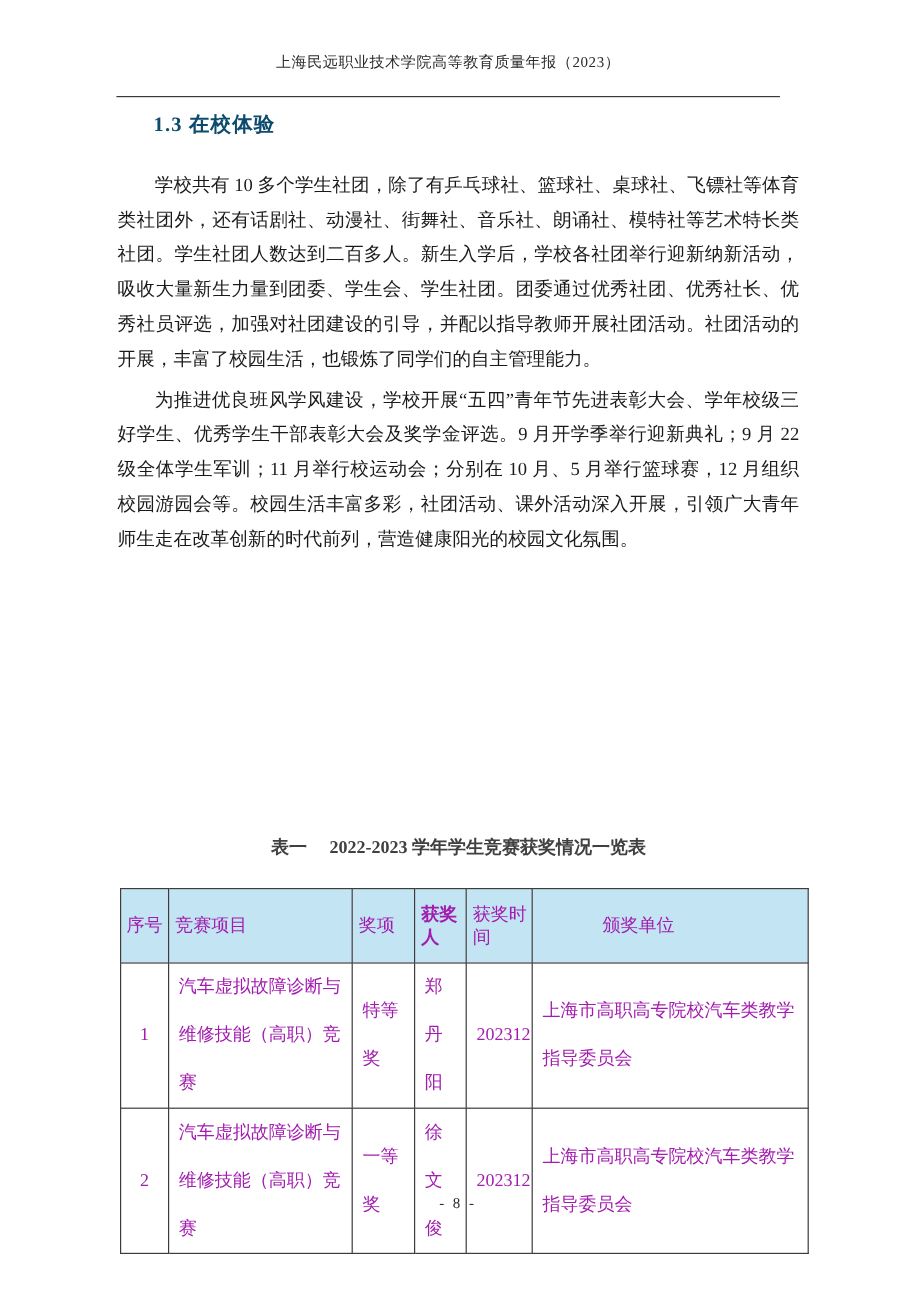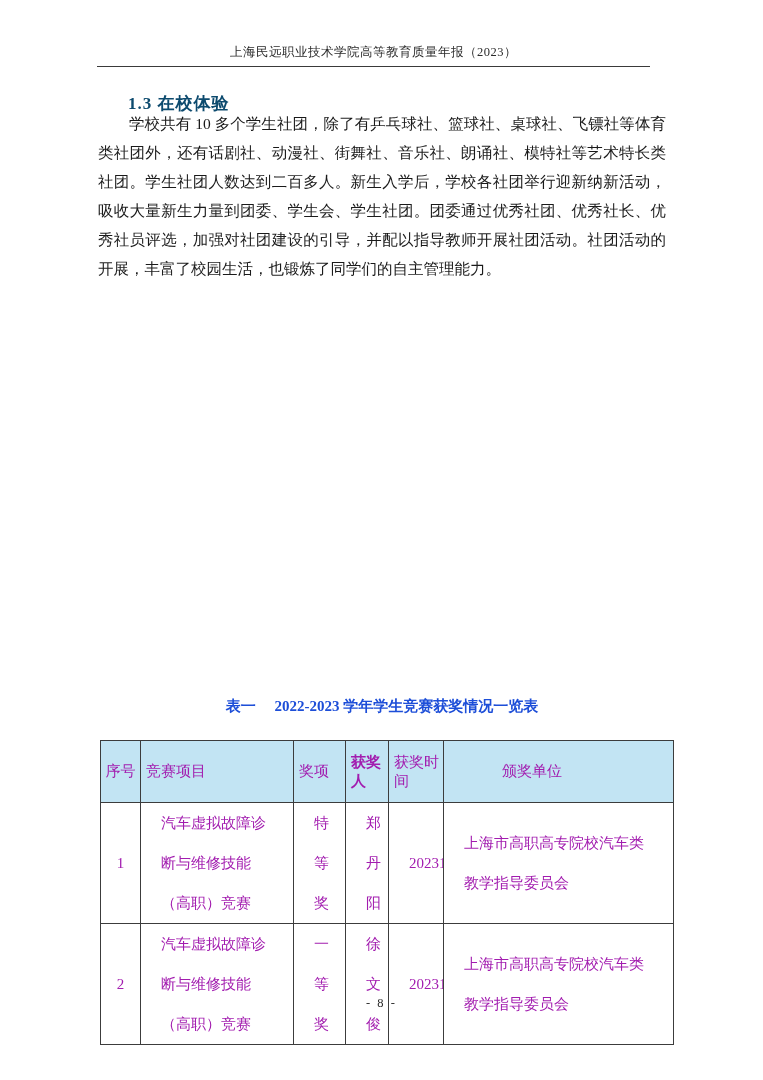--- a/index.html
+++ b/index.html
@@ -14,53 +14,53 @@
   .page {
     position: absolute; inset: 0;
     background: #ffffff;
   }
   .running-header {
     position: absolute;
     left: 97px; width: 553px; top: 44px;
     text-align: center;
     font-size: 12.5px;
     color: #2b2b2b;
-    padding-bottom: 5px;
+    padding-bottom: 19px;
     border-bottom: 1.6px solid #3a3a3a;
     letter-spacing: 0.5px;
   }
   .section-heading {
     position: absolute;
     left: 128px; top: 92px;
     font-size: 17px;
     font-weight: bold;
     color: #0c4a6e;
     letter-spacing: 1px;
   }
   .body-text {
     position: absolute;
-    left: 98px; top: 109px;
+    left: 98px; top: 140px;
     width: 568px;
     font-size: 15.5px;
     line-height: 29px;
     text-align: justify;
     color: #1a1a1a;
   }
   .body-para {
     text-indent: 2em;
     margin-bottom: 5px;
   }
   .table-title {
     position: absolute;
     left: 98px; top: 697px;
     width: 568px;
     text-align: center;
     font-size: 15px;
     font-weight: bold;
-    color: #1d4ed8;
+    color: #404040;
   }
   .award-table {
     position: absolute;
     left: 100px; top: 740px;
     width: 573px;
     border-collapse: collapse;
     table-layout: fixed;
     font-size: 15px;
     color: #a21caf;
   }
@@ -75,21 +75,21 @@
     background: #c2e4f3;
     text-align: left;
     padding-left: 5px;
   }
   .award-table thead th.col-0 { text-align: center; padding-left: 0; }
   .award-table thead th.col-1 { }
   .award-table thead th.col-5 { padding-left: 58px; }
   .award-table tbody td {
     height: 83px;
     line-height: 40px;
-    padding: 0 20px;
+    padding: 0 8px;
     background: #ffffff;
   }
   .award-table tbody td.col-0 { text-align: center; padding: 0; }
   .page-number {
     position: absolute;
     left: 0; right: 0; top: 996px;
     text-align: center;
     font-size: 12.5px;
     color: #2b2b2b;
     letter-spacing: 2px;
@@ -99,20 +99,21 @@
 <body>
 
 <div class="page">
 
   <div class="running-header">上海民远职业技术学院高等教育质量年报（2023）</div>
 
   <div class="section-heading">1.3 在校体验</div>
 
   <div class="body-text">
       <p class="body-para">学校共有 10 多个学生社团，除了有乒乓球社、篮球社、桌球社、飞镖社等体育类社团外，还有话剧社、动漫社、街舞社、音乐社、朗诵社、模特社等艺术特长类社团。学生社团人数达到二百多人。新生入学后，学校各社团举行迎新纳新活动，吸收大量新生力量到团委、学生会、学生社团。团委通过优秀社团、优秀社长、优秀社员评选，加强对社团建设的引导，并配以指导教师开展社团活动。社团活动的开展，丰富了校园生活，也锻炼了同学们的自主管理能力。</p>
+      <p class="body-para">为推进优良班风学风建设，学校开展“五四”青年节先进表彰大会、学年校级三好学生、优秀学生干部表彰大会及奖学金评选。9 月开学季举行迎新典礼；9 月 22 级全体学生军训；11 月举行校运动会；分别在 10 月、5 月举行篮球赛，12 月组织校园游园会等。校园生活丰富多彩，社团活动、课外活动深入开展，引领广大青年师生走在改革创新的时代前列，营造健康阳光的校园文化氛围。</p>
     </div>
 
   <div class="table-title">表一　 2022-2023 学年学生竞赛获奖情况一览表</div>
 
   <table class="award-table">
     <colgroup>
         <col style="width: 40px;">
         <col style="width: 153px;">
         <col style="width: 52px;">
         <col style="width: 43px;">

